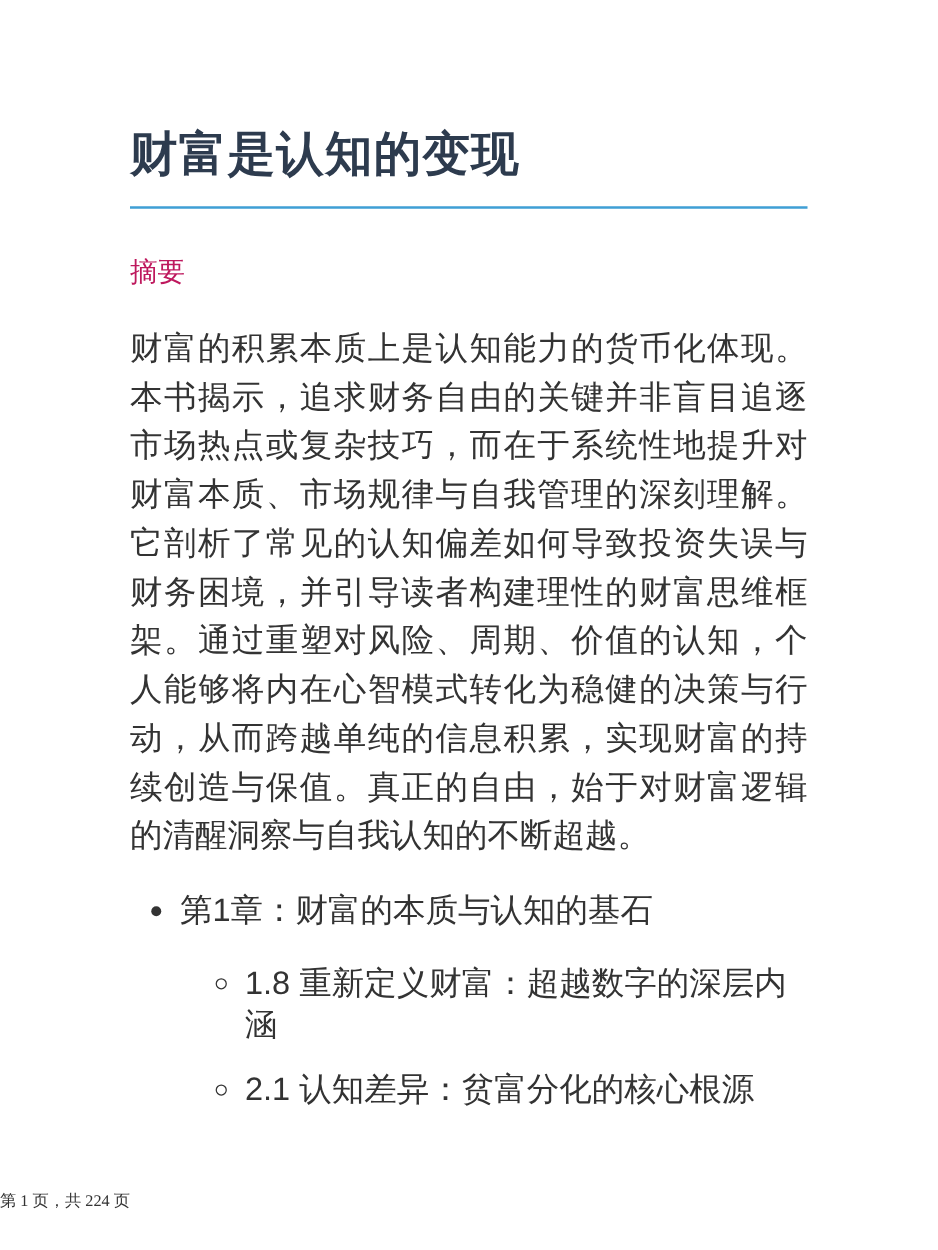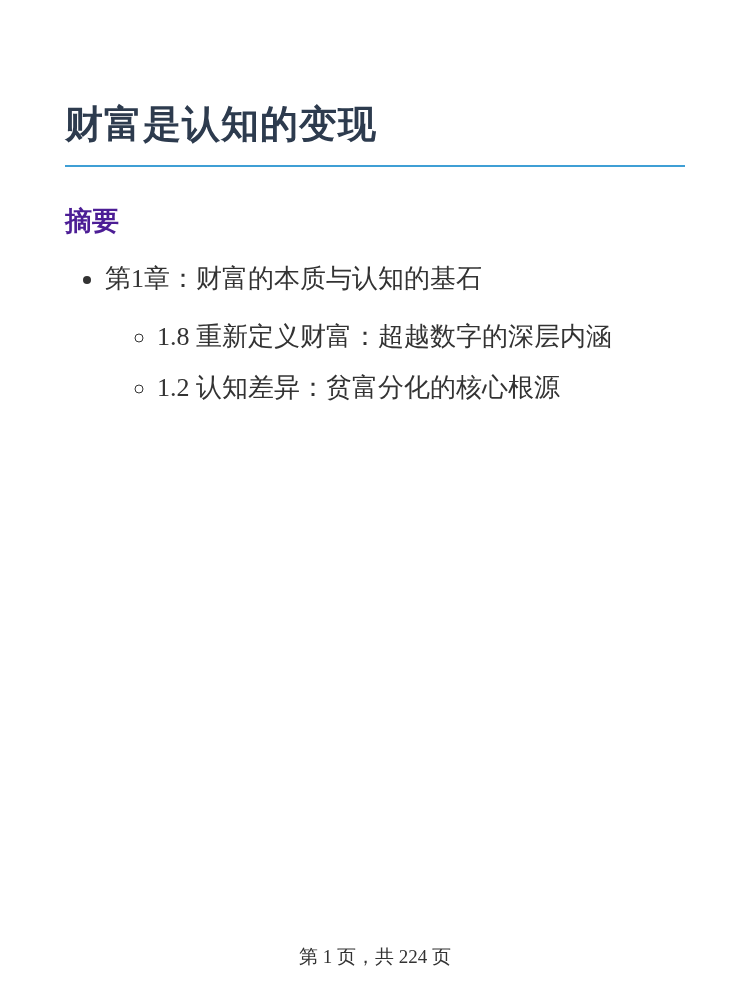--- a/index.html
+++ b/index.html
@@ -8,100 +8,99 @@
     background: #ffffff;
   }
   body {
     width: 750px;
     height: 1000px;
     position: relative;
     overflow: hidden;
     font-family: "Liberation Sans", sans-serif;
   }
   .page {
-    padding: 0 65px;
+    padding: 0 104px;
   }
   .doc-title {
     margin: 0;
     padding-top: 100px;
     font-size: 38px;
     line-height: 1.3;
     font-weight: 800;
     color: #2d3b4e;
     letter-spacing: 1px;
   }
   .title-rule {
     border: none;
     border-top: 2px solid #3f9fd5;
     margin: 16px 0 0 0;
   }
   .section-heading {
     margin: 38px 0 0 0;
-    font-size: 27px;
+    font-size: 22px;
     line-height: 1.2;
-    font-weight: 700;
-    color: #4c1d95;
+    font-weight: 400;
+    color: #be185d;
   }
   .abstract-body {
     margin: 27px 0 0 0;
     font-size: 26px;
     line-height: 39px;
     color: #333333;
     text-align: justify;
     text-justify: inter-ideograph;
   }
   .toc-heading {
     margin-top: 43px;
   }
   .toc-list {
     margin: 24px 0 0 0;
     padding-left: 40px;
     list-style: disc;
     font-size: 26px;
     line-height: 1.3;
     color: #333333;
-    font-family: Liberation Serif, serif;
   }
   .toc-sub-list {
     margin: 24px 0 0 0;
     padding-left: 52px;
     list-style: circle;
   }
   .toc-sub-list li {
     margin-bottom: 18px;
   }
   .page-footer {
     position: absolute;
     left: 0;
     bottom: 30px;
     width: 100%;
-    text-align: center;
     font-family: "Liberation Serif", serif;
-    font-size: 19px;
+    font-size: 13px;
     color: #333333;
   }
 </style>
 </head>
 <body>
 
 <div class="page">
 
   <h1 class="doc-title">财富是认知的变现</h1>
 
   <hr class="title-rule">
 
   <h2 class="section-heading">摘要</h2>
 
+  <p class="abstract-body">财富的积累本质上是认知能力的货币化体现。本书揭示，追求财务自由的关键并非盲目追逐市场热点或复杂技巧，而在于系统性地提升对财富本质、市场规律与自我管理的深刻理解。它剖析了常见的认知偏差如何导致投资失误与财务困境，并引导读者构建理性的财富思维框架。通过重塑对风险、周期、价值的认知，个人能够将内在心智模式转化为稳健的决策与行动，从而跨越单纯的信息积累，实现财富的持续创造与保值。真正的自由，始于对财富逻辑的清醒洞察与自我认知的不断超越。</p>
 
 
   <ul class="toc-list">
     <li>
       <span>第1章：财富的本质与认知的基石</span>
       <ul class="toc-sub-list">
         <li>1.8 重新定义财富：超越数字的深层内涵</li>
-        <li>1.2 认知差异：贫富分化的核心根源</li>
+        <li>2.1 认知差异：贫富分化的核心根源</li>
       </ul>
     </li>
   </ul>
 
 </div>
 
 <div class="page-footer">第 1 页，共 224 页</div>
 
 </body></html>

